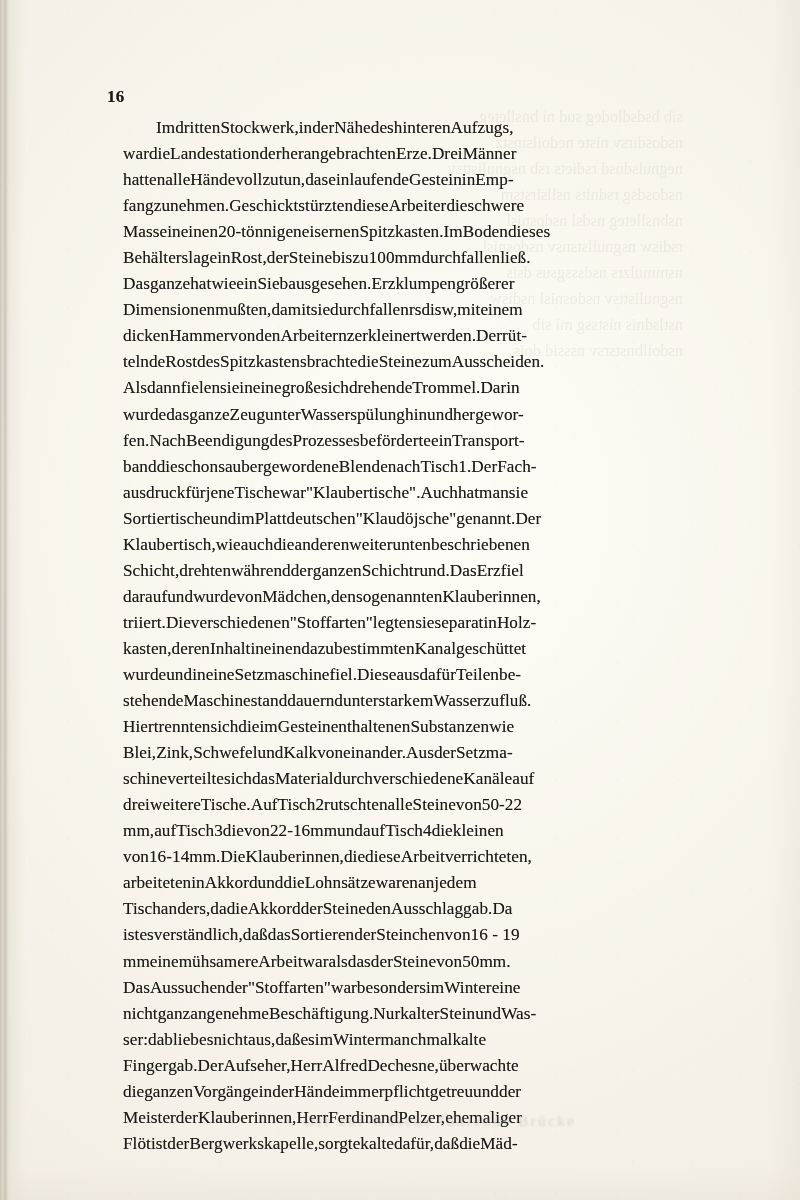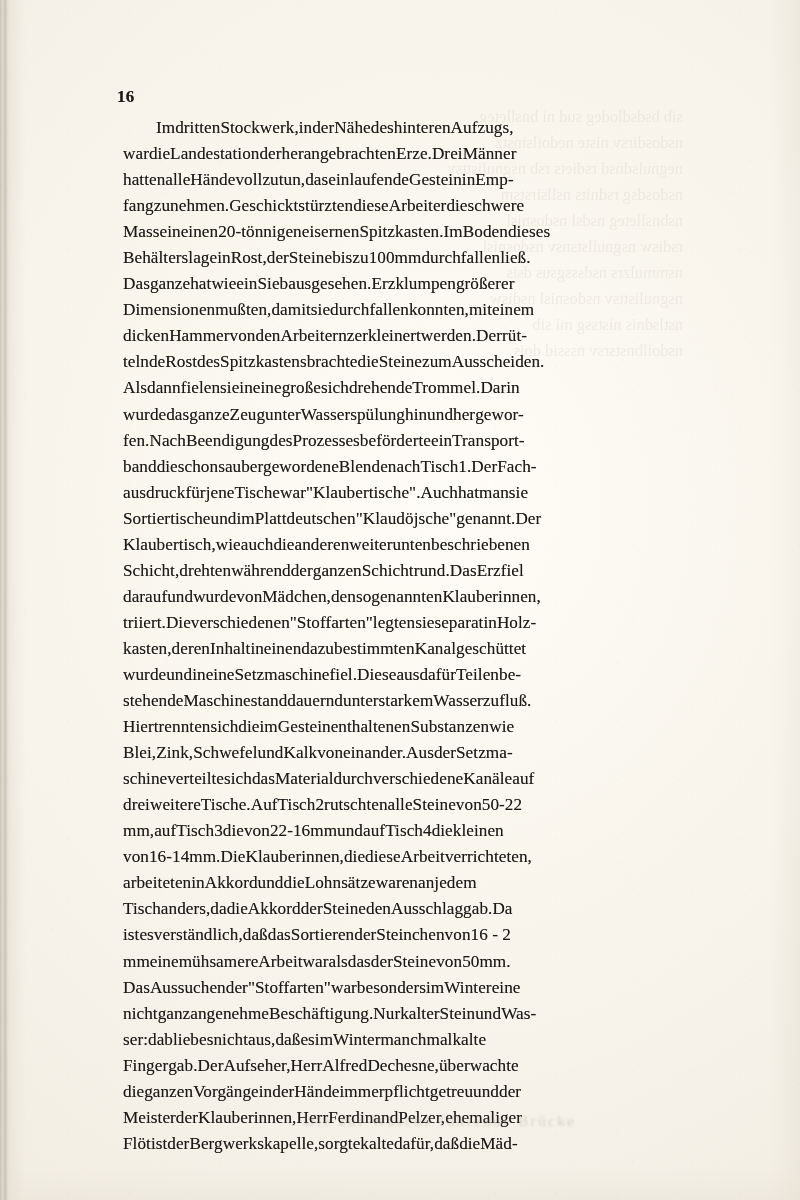--- a/index.html
+++ b/index.html
@@ -60,21 +60,21 @@
       rgba(180,174,160,0.55) 0px,
       rgba(205,199,185,0.30) 3px,
       rgba(168,161,146,0.50) 5px,
       rgba(222,217,204,0.18) 8px,
       rgba(246,242,233,0) 11px);
     pointer-events: none;
   }
 
   .folio {
     position: absolute;
-    left: 117px;
+    left: 107px;
     top: 86px;
     font-size: 17px;
     font-weight: 700;
     letter-spacing: 0.3px;
     line-height: 22px;
   }
 
   .text-block {
     position: absolute;
     left: 123px;
@@ -171,21 +171,21 @@
   <div class="folio ink-soften">16</div>
 
   <div class="text-block ink-soften" id="text-block">
       <div class="line justify indent"><span class="lead-space"></span><span class="w">Im</span><span class="w">dritten</span><span class="w">Stockwerk,</span><span class="w">in</span><span class="w">der</span><span class="w">Nähe</span><span class="w">des</span><span class="w">hinteren</span><span class="w">Aufzugs,</span></div>
       <div class="line justify"><span class="w">war</span><span class="w">die</span><span class="w">Landestation</span><span class="w">der</span><span class="w">herangebrachten</span><span class="w">Erze.</span><span class="w">Drei</span><span class="w">Männer</span></div>
       <div class="line justify"><span class="w">hatten</span><span class="w">alle</span><span class="w">Hände</span><span class="w">voll</span><span class="w">zu</span><span class="w">tun,</span><span class="w">das</span><span class="w">einlaufende</span><span class="w">Gestein</span><span class="w">in</span><span class="w">Emp-</span></div>
       <div class="line justify"><span class="w">fang</span><span class="w">zu</span><span class="w">nehmen.</span><span class="w">Geschickt</span><span class="w">stürzten</span><span class="w">diese</span><span class="w">Arbeiter</span><span class="w">die</span><span class="w">schwere</span></div>
       <div class="line justify"><span class="w">Masse</span><span class="w">in</span><span class="w">einen</span><span class="w">20-tönnigen</span><span class="w">eisernen</span><span class="w">Spitzkasten.</span><span class="w">Im</span><span class="w">Boden</span><span class="w">dieses</span></div>
       <div class="line justify"><span class="w">Behälters</span><span class="w">lag</span><span class="w">ein</span><span class="w">Rost,</span><span class="w">der</span><span class="w">Steine</span><span class="w">bis</span><span class="w">zu</span><span class="w">100mm</span><span class="w">durchfallen</span><span class="w">ließ.</span></div>
       <div class="line justify"><span class="w">Das</span><span class="w">ganze</span><span class="w">hat</span><span class="w">wie</span><span class="w">ein</span><span class="w">Sieb</span><span class="w">ausgesehen.</span><span class="w">Erzklumpen</span><span class="w">größerer</span></div>
-      <div class="line justify"><span class="w">Dimensionen</span><span class="w">mußten,</span><span class="w">damit</span><span class="w">sie</span><span class="w">durchfallen</span><span class="w">konnten,</span><span class="w">mit</span><span class="w">einem</span></div>
+      <div class="line justify"><span class="w">Dimensionen</span><span class="w">mußten,</span><span class="w">damit</span><span class="w">sie</span><span class="w">durchfallen</span><span class="w">rsdisw,</span><span class="w">mit</span><span class="w">einem</span></div>
       <div class="line justify"><span class="w">dicken</span><span class="w">Hammer</span><span class="w">von</span><span class="w">den</span><span class="w">Arbeitern</span><span class="w">zerkleinert</span><span class="w">werden.</span><span class="w">Der</span><span class="w">rüt-</span></div>
       <div class="line justify"><span class="w">telnde</span><span class="w">Rost</span><span class="w">des</span><span class="w">Spitzkastens</span><span class="w">brachte</span><span class="w">die</span><span class="w">Steine</span><span class="w">zum</span><span class="w">Ausscheiden.</span></div>
       <div class="line justify"><span class="w">Alsdann</span><span class="w">fielen</span><span class="w">sie</span><span class="w">in</span><span class="w">eine</span><span class="w">große</span><span class="w">sich</span><span class="w">drehende</span><span class="w">Trommel.</span><span class="w">Darin</span></div>
       <div class="line justify"><span class="w">wurde</span><span class="w">das</span><span class="w">ganze</span><span class="w">Zeug</span><span class="w">unter</span><span class="w">Wasserspülung</span><span class="w">hin</span><span class="w">und</span><span class="w">her</span><span class="w">gewor-</span></div>
       <div class="line justify"><span class="w">fen.</span><span class="w">Nach</span><span class="w">Beendigung</span><span class="w">des</span><span class="w">Prozesses</span><span class="w">beförderte</span><span class="w">ein</span><span class="w">Transport-</span></div>
       <div class="line justify"><span class="w">band</span><span class="w">die</span><span class="w">schon</span><span class="w">saubergewordene</span><span class="w">Blende</span><span class="w">nach</span><span class="w">Tisch</span><span class="w">1.</span><span class="w">Der</span><span class="w">Fach-</span></div>
       <div class="line justify"><span class="w">ausdruck</span><span class="w">für</span><span class="w">jene</span><span class="w">Tische</span><span class="w">war</span><span class="w">"Klaubertische".</span><span class="w">Auch</span><span class="w">hat</span><span class="w">man</span><span class="w">sie</span></div>
       <div class="line justify"><span class="w">Sortiertische</span><span class="w">und</span><span class="w">im</span><span class="w">Plattdeutschen</span><span class="w">"Klaudöjsche"</span><span class="w">genannt.</span><span class="w">Der</span></div>
       <div class="line justify"><span class="w">Klaubertisch,</span><span class="w">wie</span><span class="w">auch</span><span class="w">die</span><span class="w">anderen</span><span class="w">weiter</span><span class="w">unten</span><span class="w">beschriebenen</span></div>
       <div class="line justify"><span class="w">Schicht,</span><span class="w">drehten</span><span class="w">während</span><span class="w">der</span><span class="w">ganzen</span><span class="w">Schicht</span><span class="w">rund.</span><span class="w">Das</span><span class="w">Erz</span><span class="w">fiel</span></div>
@@ -195,21 +195,21 @@
       <div class="line justify"><span class="w">wurde</span><span class="w">und</span><span class="w">in</span><span class="w">eine</span><span class="w">Setzmaschine</span><span class="w">fiel.</span><span class="w">Diese</span><span class="w">aus</span><span class="w">dafür</span><span class="w">Teilen</span><span class="w">be-</span></div>
       <div class="line justify"><span class="w">stehende</span><span class="w">Maschine</span><span class="w">stand</span><span class="w">dauernd</span><span class="w">unter</span><span class="w">starkem</span><span class="w">Wasserzufluß.</span></div>
       <div class="line justify"><span class="w">Hier</span><span class="w">trennten</span><span class="w">sich</span><span class="w">die</span><span class="w">im</span><span class="w">Gestein</span><span class="w">enthaltenen</span><span class="w">Substanzen</span><span class="w">wie</span></div>
       <div class="line justify"><span class="w">Blei,</span><span class="w">Zink,</span><span class="w">Schwefel</span><span class="w">und</span><span class="w">Kalk</span><span class="w">von</span><span class="w">einander.</span><span class="w">Aus</span><span class="w">der</span><span class="w">Setzma-</span></div>
       <div class="line justify"><span class="w">schine</span><span class="w">verteilte</span><span class="w">sich</span><span class="w">das</span><span class="w">Material</span><span class="w">durch</span><span class="w">verschiedene</span><span class="w">Kanäle</span><span class="w">auf</span></div>
       <div class="line justify"><span class="w">drei</span><span class="w">weitere</span><span class="w">Tische.</span><span class="w">Auf</span><span class="w">Tisch</span><span class="w">2</span><span class="w">rutschten</span><span class="w">alle</span><span class="w">Steine</span><span class="w">von</span><span class="w">50-22</span></div>
       <div class="line justify"><span class="w">mm,</span><span class="w">auf</span><span class="w">Tisch</span><span class="w">3</span><span class="w">die</span><span class="w">von</span><span class="w">22-16mm</span><span class="w">und</span><span class="w">auf</span><span class="w">Tisch</span><span class="w">4</span><span class="w">die</span><span class="w">kleinen</span></div>
       <div class="line justify"><span class="w">von</span><span class="w">16-14mm.</span><span class="w">Die</span><span class="w">Klauberinnen,</span><span class="w">die</span><span class="w">diese</span><span class="w">Arbeit</span><span class="w">verrichteten,</span></div>
       <div class="line justify"><span class="w">arbeiteten</span><span class="w">in</span><span class="w">Akkord</span><span class="w">und</span><span class="w">die</span><span class="w">Lohnsätze</span><span class="w">waren</span><span class="w">an</span><span class="w">jedem</span></div>
       <div class="line justify"><span class="w">Tisch</span><span class="w">anders,</span><span class="w">da</span><span class="w">die</span><span class="w">Akkord</span><span class="w">der</span><span class="w">Steine</span><span class="w">den</span><span class="w">Ausschlag</span><span class="w">gab.</span><span class="w">Da</span></div>
-      <div class="line justify"><span class="w">ist</span><span class="w">es</span><span class="w">verständlich,</span><span class="w">daß</span><span class="w">das</span><span class="w">Sortieren</span><span class="w">der</span><span class="w">Steinchen</span><span class="w">von</span><span class="w">16 - 2</span></div>
+      <div class="line justify"><span class="w">ist</span><span class="w">es</span><span class="w">verständlich,</span><span class="w">daß</span><span class="w">das</span><span class="w">Sortieren</span><span class="w">der</span><span class="w">Steinchen</span><span class="w">von</span><span class="w">16 - 19</span></div>
       <div class="line justify"><span class="w">mm</span><span class="w">eine</span><span class="w">mühsamere</span><span class="w">Arbeit</span><span class="w">war</span><span class="w">als</span><span class="w">das</span><span class="w">der</span><span class="w">Steine</span><span class="w">von</span><span class="w">50mm.</span></div>
       <div class="line justify"><span class="w">Das</span><span class="w">Aussuchen</span><span class="w">der</span><span class="w">"Stoffarten"</span><span class="w">war</span><span class="w">besonders</span><span class="w">im</span><span class="w">Winter</span><span class="w">eine</span></div>
       <div class="line justify"><span class="w">nicht</span><span class="w">ganz</span><span class="w">angenehme</span><span class="w">Beschäftigung.</span><span class="w">Nur</span><span class="w">kalter</span><span class="w">Stein</span><span class="w">und</span><span class="w">Was-</span></div>
       <div class="line justify"><span class="w">ser</span><span class="w">:</span><span class="w">da</span><span class="w">blieb</span><span class="w">es</span><span class="w">nicht</span><span class="w">aus,</span><span class="w">daß</span><span class="w">es</span><span class="w">im</span><span class="w">Winter</span><span class="w">manchmal</span><span class="w">kalte</span></div>
       <div class="line justify"><span class="w">Finger</span><span class="w">gab.</span><span class="w">Der</span><span class="w">Aufseher,</span><span class="w">Herr</span><span class="w">Alfred</span><span class="w">Dechesne,</span><span class="w">überwachte</span></div>
       <div class="line justify"><span class="w">die</span><span class="w">ganzen</span><span class="w">Vorgänge</span><span class="w">in</span><span class="w">der</span><span class="w">Hände</span><span class="w">immer</span><span class="w">pflichtgetreu</span><span class="w">und</span><span class="w">der</span></div>
       <div class="line justify"><span class="w">Meister</span><span class="w">der</span><span class="w">Klauberinnen,</span><span class="w">Herr</span><span class="w">Ferdinand</span><span class="w">Pelzer,</span><span class="w">ehemaliger</span></div>
       <div class="line justify"><span class="w">Flötist</span><span class="w">der</span><span class="w">Bergwerkskapelle,</span><span class="w">sorgte</span><span class="w">kalte</span><span class="w">dafür,</span><span class="w">daß</span><span class="w">die</span><span class="w">Mäd-</span></div>
     </div>
 

